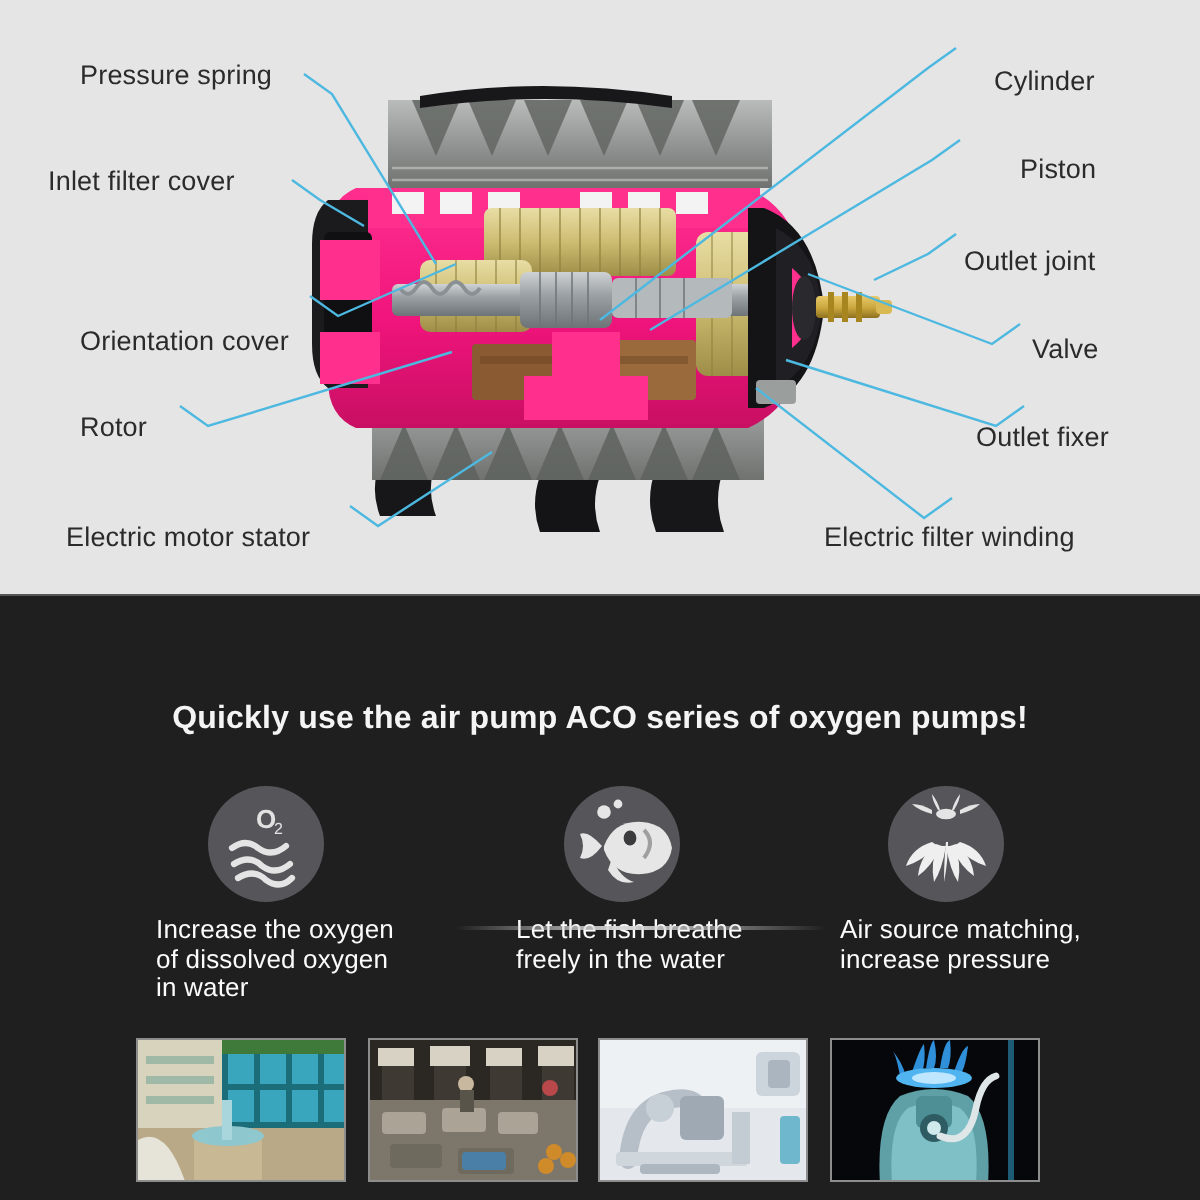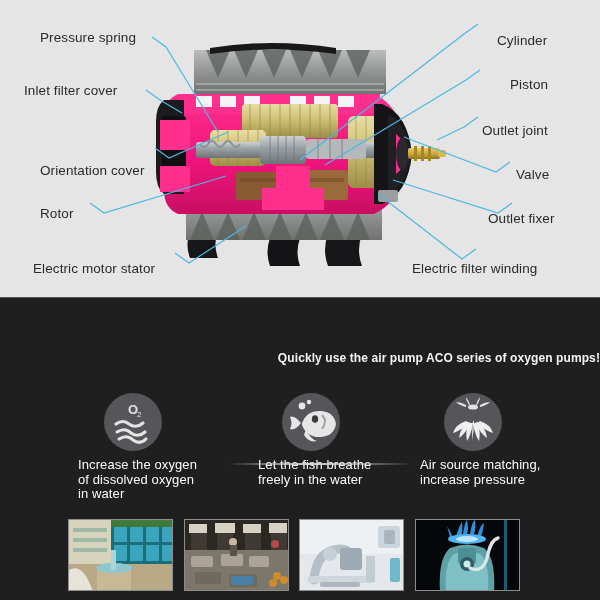--- a/index.html
+++ b/index.html
@@ -22,22 +22,22 @@
   
   #pump{position:absolute;left:150px;top:38px;width:300px;height:232px;}
 
   
   #promo{position:absolute;left:0;top:297px;width:600px;height:303px;
          background:#1f1f1f;overflow:hidden;}
   #promo-top-edge{position:absolute;left:0;top:0;width:600px;height:1px;
                   background:#555;}
   #headline{position:absolute;left:0;top:15px;width:600px;text-align:center;
             color:#f2f2f2;font-size:25px;font-weight:bold;letter-spacing:.2px;}
-  #subheadline{position:absolute;left:0;top:54px;width:600px;text-align:right;
-               color:#f4f4f4;font-size:12px;font-weight:bold;letter-spacing:.1px;}
+  #subheadline{position:absolute;left:0;top:54px;width:600px;text-align:center;
+               color:#f4f4f4;font-size:16px;font-weight:bold;letter-spacing:.1px;}
 
   
   #features{position:absolute;left:28px;top:96px;width:548px;height:100px;}
   .feature{position:absolute;top:0;width:190px;}
   .f-circle{position:relative;width:58px;height:58px;border-radius:50%;
             background:#56565a;margin:0 0 7px 0;overflow:hidden;}
   .f-cap{color:#fbfbfb;font-size:13px;line-height:14.5px;letter-spacing:.1px;}
 
   
   #fish-divider{position:absolute;left:228px;top:166px;width:185px;height:2px;

